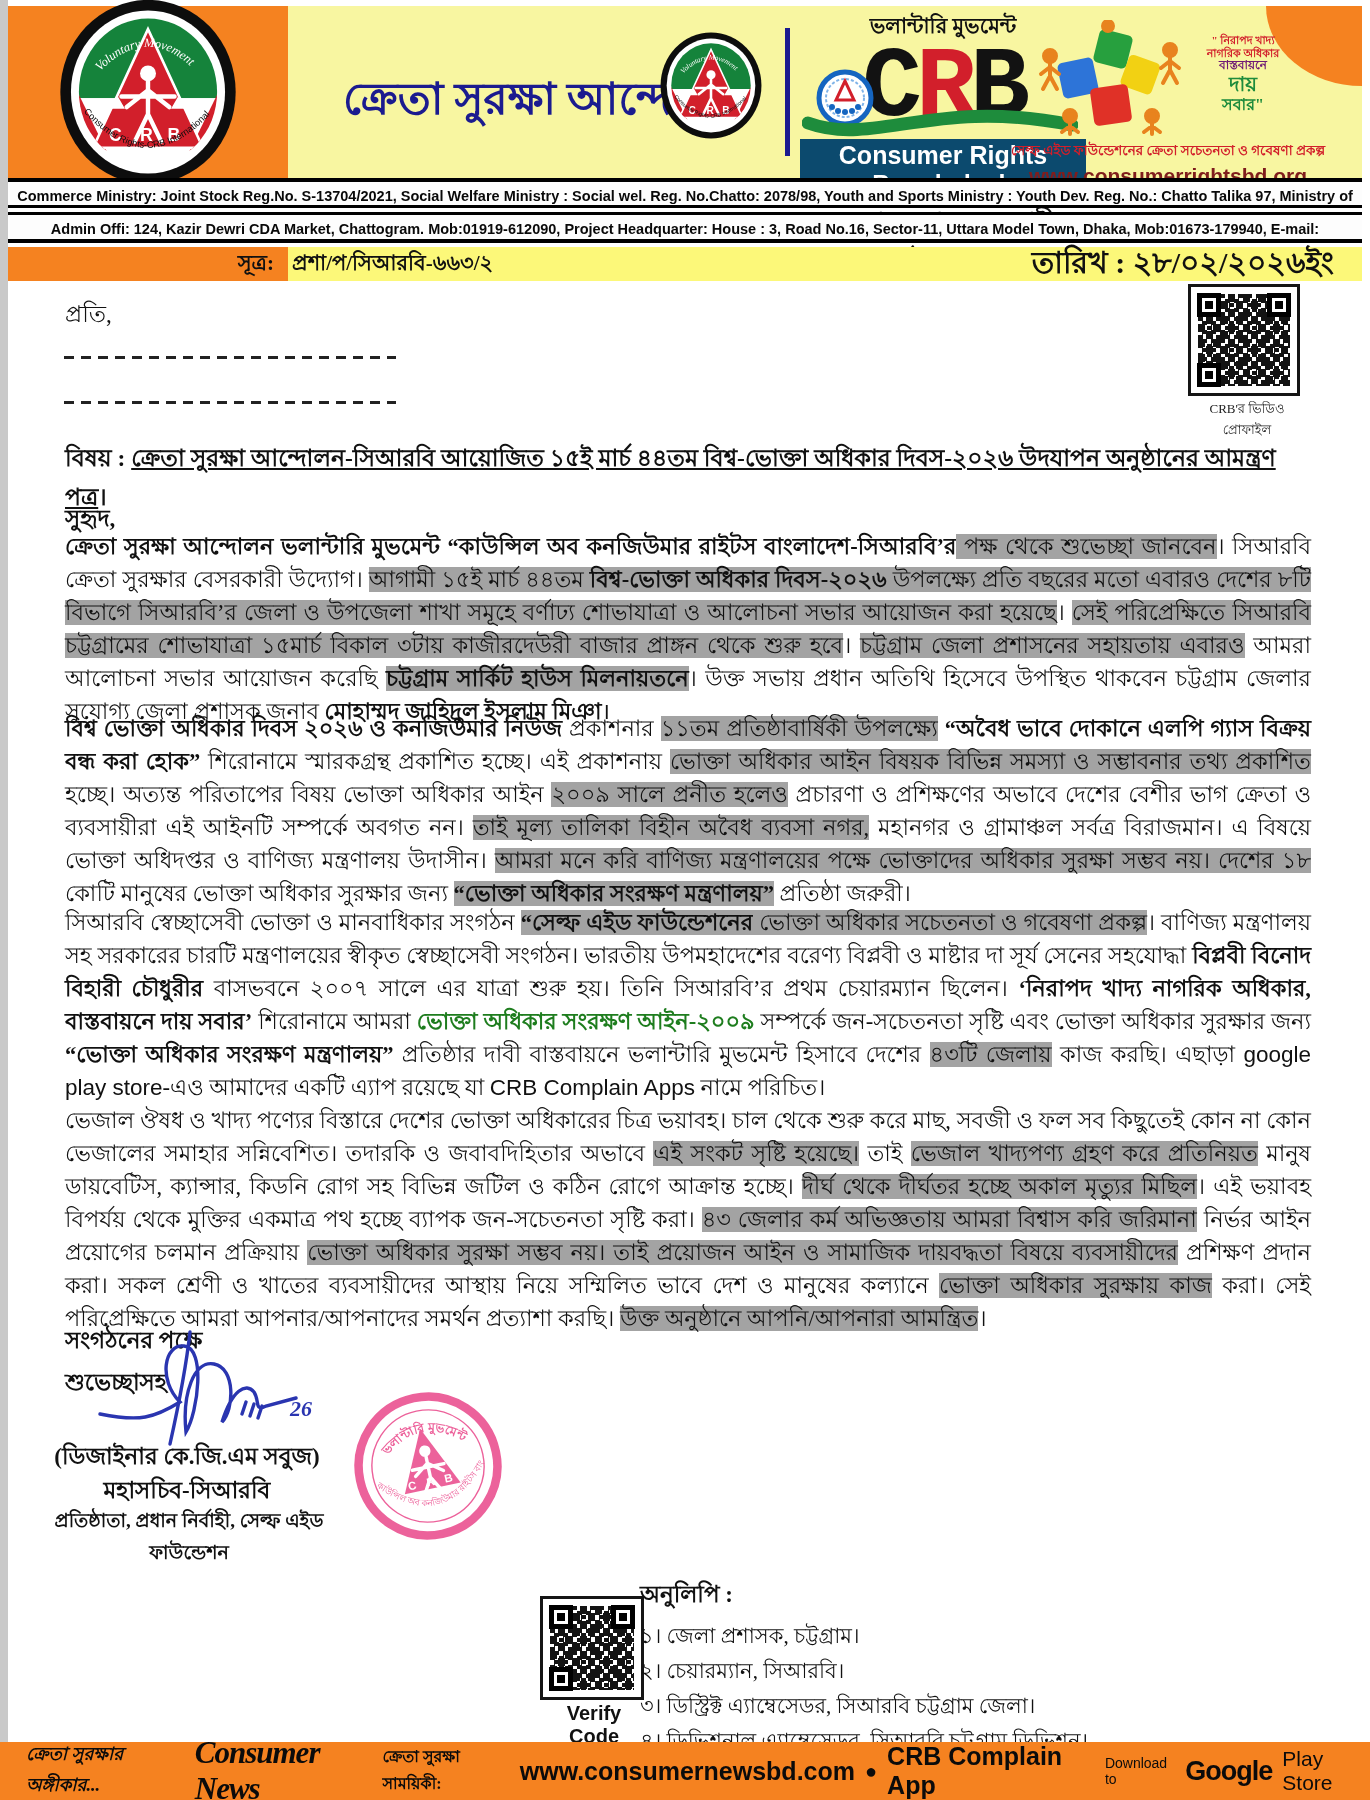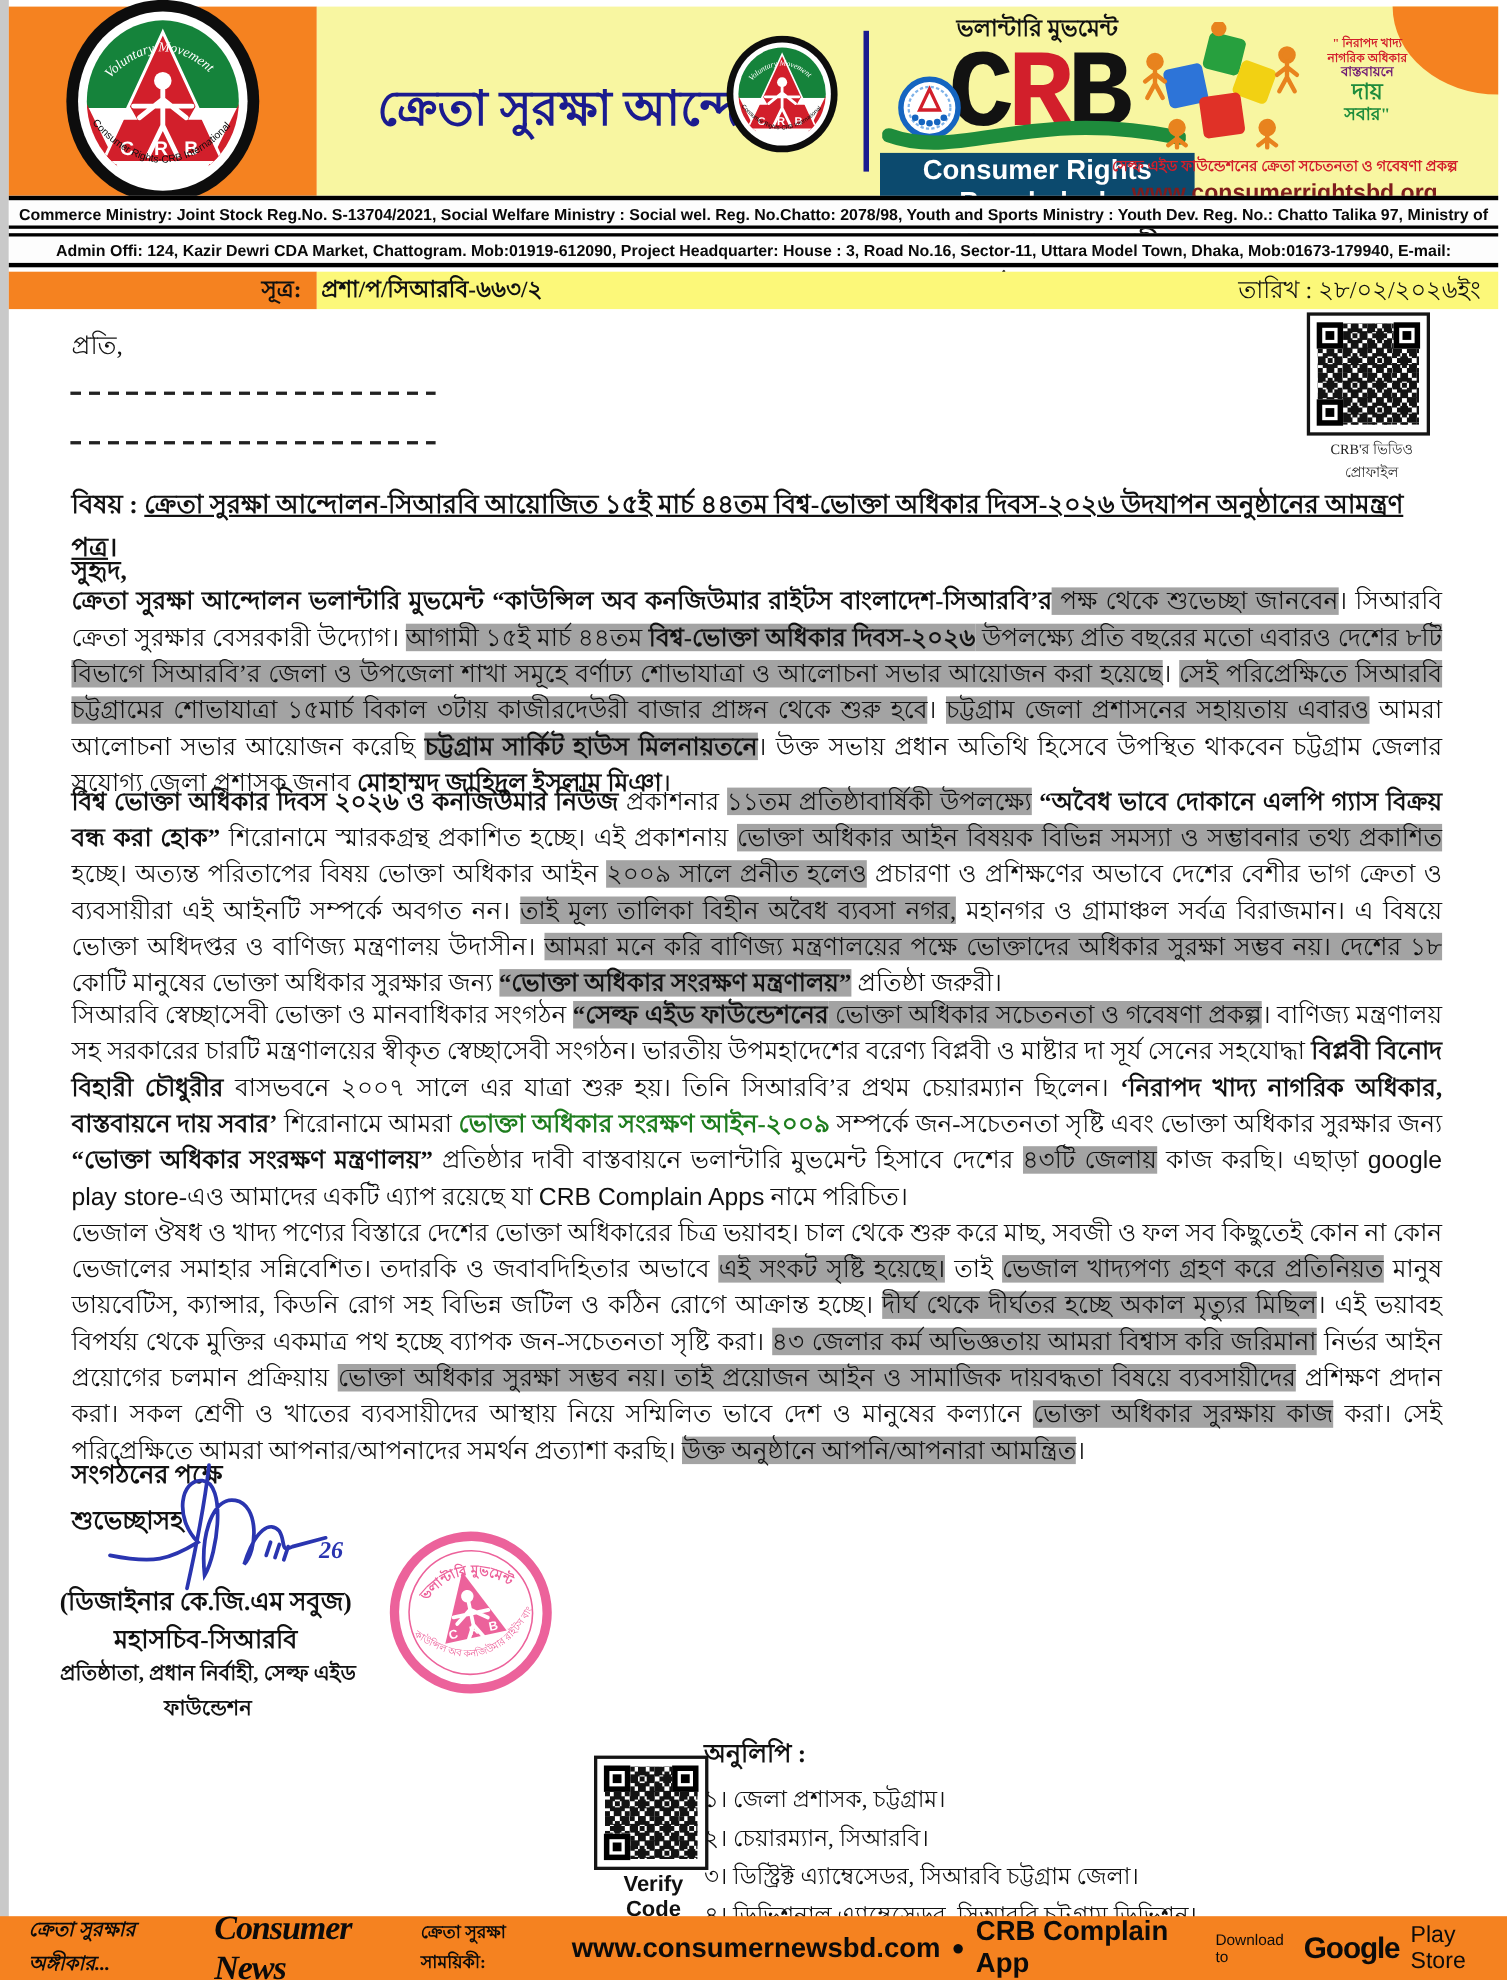--- a/index.html
+++ b/index.html
@@ -39,21 +39,21 @@
   
   .bar{position:absolute;left:8px;width:1354px;background:#fdfdfd;text-align:center;
        font-family:"Liberation Sans",sans-serif;font-weight:bold;font-size:14.5px;color:#090909;}
   .bar1{top:178px;height:30px;line-height:28px;border-top:4px solid #000;border-bottom:3px solid #000;box-sizing:border-box;}
   .bar2{top:212px;height:31px;line-height:28px;border-top:3px solid #000;border-bottom:4px solid #000;box-sizing:border-box;}
   .refbar{position:absolute;left:8px;top:247px;width:1354px;height:34px;display:flex;}
   .ref-orange{width:280px;background:#F58220;display:flex;align-items:center;justify-content:flex-end;
               font-size:21px;font-weight:bold;padding-right:14px;box-sizing:border-box;}
   .ref-yellow{flex:1;background:#FCF879;display:flex;align-items:center;}
   .ref-no{font-size:21px;font-weight:bold;padding-left:4px;}
-  .ref-date{margin-left:auto;font-size:22px;font-weight:normal;padding-right:16px;}
+  .ref-date{margin-left:auto;font-size:30px;font-weight:bold;padding-right:28px;}
 
   
   .abs{position:absolute;}
   .to-label{left:65px;top:296px;font-size:23px;}
   .dash{left:64px;width:332px;height:3px;
         background:repeating-linear-gradient(90deg,#222 0 10px,transparent 10px 17px);}
   .dash1{top:356px;} .dash2{top:401px;}
   .qrblock{left:1188px;top:284px;width:118px;text-align:center;}
   .qr{position:relative;background:#fff;border:3px solid #151515;box-sizing:border-box;}
   .qr .noise{position:absolute;inset:7px;opacity:.92;

